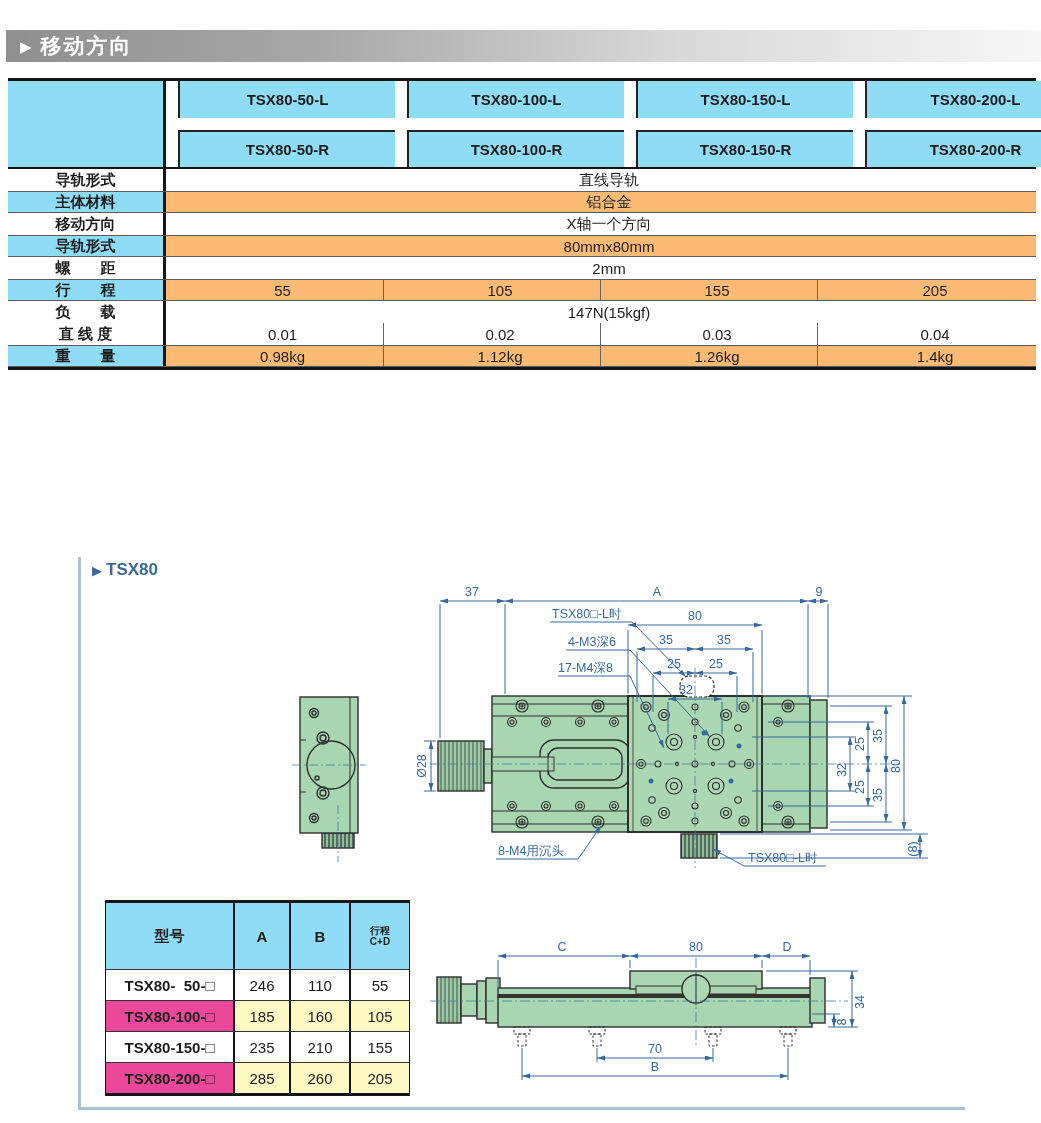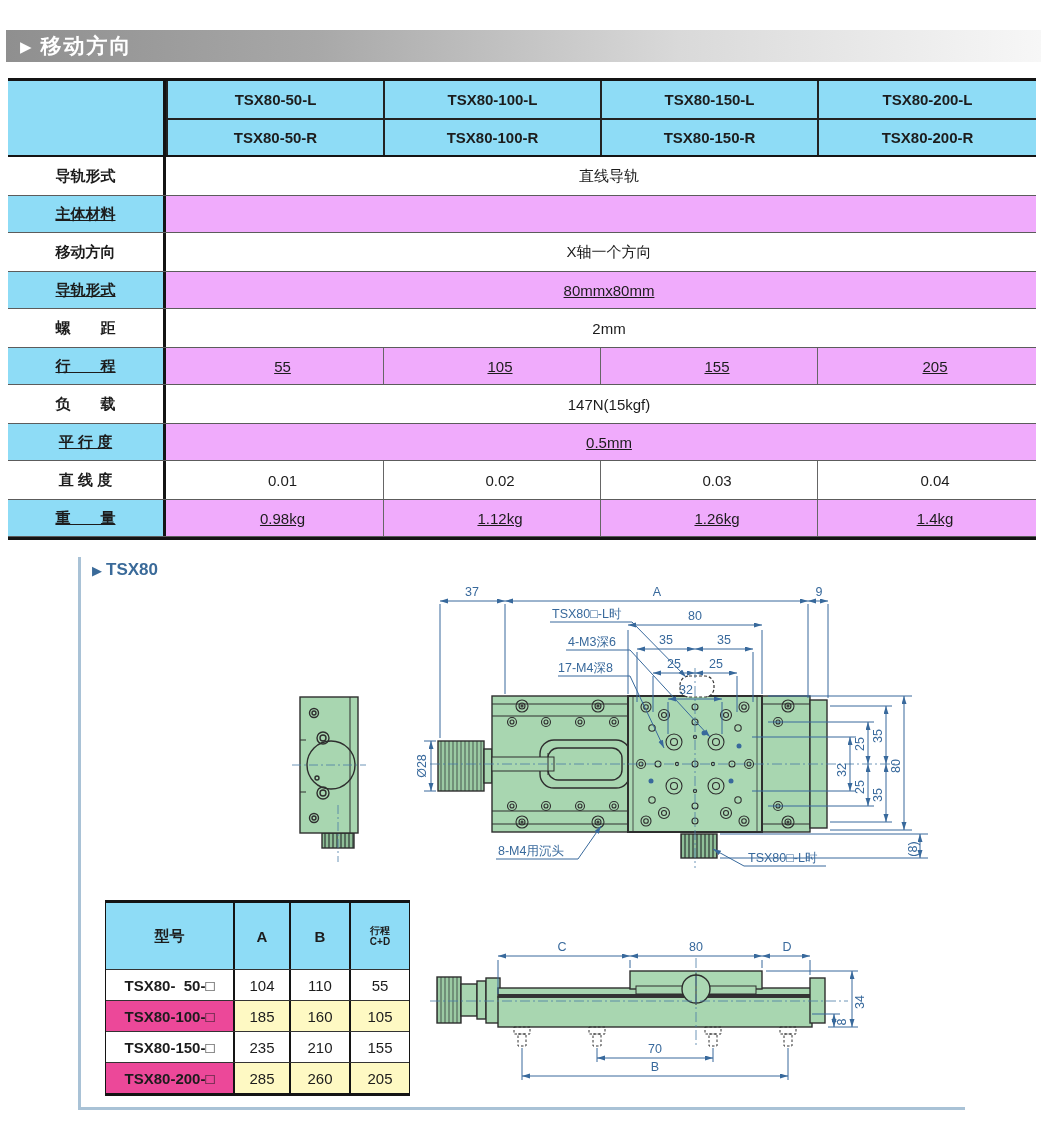--- a/index.html
+++ b/index.html
@@ -9,33 +9,33 @@
   
   .banner{position:absolute;left:6px;right:0;top:30px;height:32px;
           background:linear-gradient(90deg,#8f8f8f 0%,#a8a8a8 30%,#d9d9d9 65%,#f7f7f7 100%);
           display:flex;align-items:center;gap:9px;padding-left:14px;}
   .banner .tri{color:#fff;font-size:15px;line-height:1;}
   .banner .ttl{color:#fff;font-weight:bold;font-size:21px;letter-spacing:2px;}
 
   
   .spec{position:absolute;left:8px;top:78px;width:1028px;
         border-top:3px solid #141414;border-bottom:3px solid #141414;font-size:15px;}
-  .srow{display:grid;grid-template-columns:158px 217px 217px 217px 219px;height:38px;box-sizing:border-box;}
+  .srow{display:grid;grid-template-columns:158px 217px 217px 217px 219px;height:22px;box-sizing:border-box;}
   .srow.span2{grid-template-columns:158px 870px;}
   .hdr{border-bottom:2px solid #141414;}
   .hcell{background:#8edcf6;font-weight:bold;display:flex;align-items:center;justify-content:center;box-sizing:border-box;}
   .hcell.mod{border-left:2px solid #222;}
-  .hgrid{display:grid;grid-template-columns:158px 217px 217px 217px 219px;grid-template-rows:37px 37px;}
+  .hgrid{display:grid;grid-template-columns:158px 217px 217px 217px 219px;grid-template-rows:37px 37px;gap:12px;}
   .corner{grid-row:1/3;background:#8edcf6;border-right:3px solid #141414;box-sizing:border-box;}
   .hcell.rrow{border-top:2px solid #222;}
   .lab{font-weight:bold;display:flex;align-items:center;justify-content:center;
        border-right:3px solid #141414;box-sizing:border-box;white-space:pre;}
   .val{display:flex;align-items:center;justify-content:center;box-sizing:border-box;padding-left:16px;}
   .val.sep{border-left:1.5px solid #666;}
-  .srow.shade{background:#f0abfc;border-top:1.5px solid #5c5c5c;border-bottom:1.5px solid #5c5c5c;text-decoration:underline;}
+  .srow.shade{background:#fdba74;border-top:1.5px solid #5c5c5c;border-bottom:1.5px solid #5c5c5c;}
   .srow.shade .lab{background:#8edcf6;}
   .srow.plain{background:#fff;}
 
   
   .panel{position:absolute;left:78px;top:557px;width:887px;height:553px;
          border-left:3px solid #a9c2d6;border-bottom:3px solid #a9c2d6;box-sizing:border-box;}
   .sect{position:absolute;left:92px;top:560px;color:#3a6a99;font-weight:bold;font-size:17px;
         display:flex;align-items:center;gap:4px;}
   .sect .tri{font-size:13px;}
 
@@ -79,20 +79,21 @@
       <div class="hcell mod rrow">TSX80-150-R</div>
       <div class="hcell mod rrow">TSX80-200-R</div>
     </div>
 
     <div class="srow span2 plain">
       <div class="lab">导轨形式</div>
       <div class="val">直线导轨</div>
     </div>
     <div class="srow span2 shade">
       <div class="lab">主体材料</div>
+      <div class="val">铝合金</div>
     </div>
     <div class="srow span2 plain">
       <div class="lab">移动方向</div>
       <div class="val">X轴一个方向</div>
     </div>
     <div class="srow span2 shade">
       <div class="lab">导轨形式</div>
       <div class="val">80mmx80mm</div>
     </div>
     <div class="srow span2 plain">
@@ -102,24 +103,20 @@
     <div class="srow shade">
       <div class="lab">行　　程</div>
       <div class="val">55</div>
       <div class="val sep">105</div>
       <div class="val sep">155</div>
       <div class="val sep">205</div>
     </div>
     <div class="srow span2 plain">
       <div class="lab">负　　载</div>
       <div class="val">147N(15kgf)</div>
-    </div>
-    <div class="srow span2 shade">
-      <div class="lab">平 行 度</div>
-      <div class="val">0.5mm</div>
     </div>
     <div class="srow plain">
       <div class="lab">直 线 度</div>
       <div class="val">0.01</div>
       <div class="val sep">0.02</div>
       <div class="val sep">0.03</div>
       <div class="val sep">0.04</div>
     </div>
     <div class="srow shade">
       <div class="lab">重　　量</div>
@@ -450,21 +447,21 @@
   <div class="mtab">
     <div class="mrow mh">
       <div class="mcell">型号</div>
       <div class="mcell">A</div>
       <div class="mcell">B</div>
       <div class="mcell prewrap">行程
 C+D</div>
     </div>
     <div class="mrow">
       <div class="mcell">TSX80-  50-□</div>
-      <div class="mcell">104</div>
+      <div class="mcell">246</div>
       <div class="mcell">110</div>
       <div class="mcell">55</div>
     </div>
     <div class="mrow hl">
       <div class="mcell">TSX80-100-□</div>
       <div class="mcell">185</div>
       <div class="mcell">160</div>
       <div class="mcell">105</div>
     </div>
     <div class="mrow">

